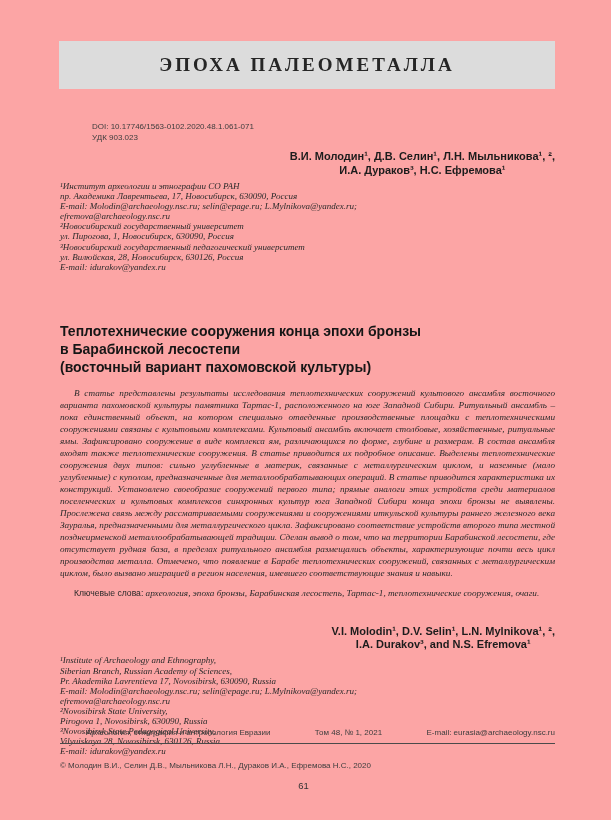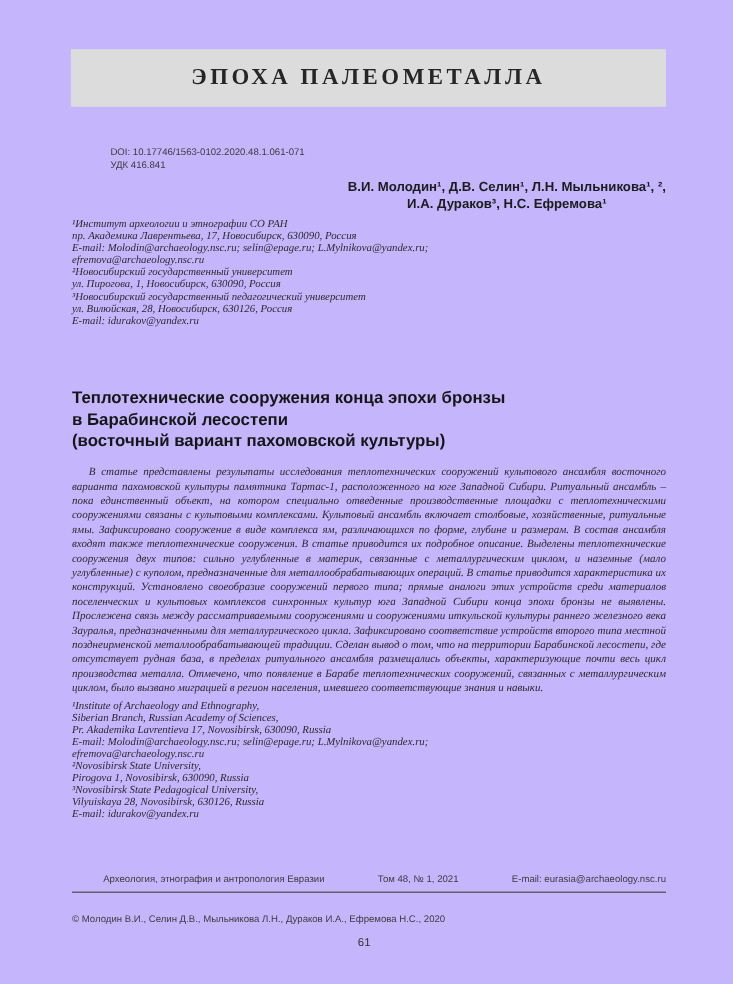--- a/index.html
+++ b/index.html
@@ -6,21 +6,21 @@
   html, body { background: #ffffff; }
   body {
     width: 611px; height: 820px;
     font-family: "Liberation Sans", sans-serif;
     color: #222222;
     position: relative;
     overflow: hidden;
   }
   .page {
     position: absolute; inset: 0;
-    background: #c4b5fd;
+    background: #fca5a5;
   }
   .band {
     margin: 41px 56px 0 59px;
     height: 48px;
     background: #dcdcdc;
     display: flex; align-items: center; justify-content: center;
   }
   .band-title {
     font-family: "Liberation Serif", serif;
     font-size: 19px;
@@ -120,21 +120,21 @@
 <body>
 
 <div class="page">
 
   <div class="band" style="background: rgb(220, 220, 220);">
     <div class="band-title">ЭПОХА ПАЛЕОМЕТАЛЛА</div>
   </div>
 
   <div class="meta">
     <div>DOI: 10.17746/1563-0102.2020.48.1.061-071</div>
-    <div>УДК 416.841</div>
+    <div>УДК 903.023</div>
   </div>
 
   <div class="authors">В.И. Молодин¹, Д.В. Селин¹, Л.Н. Мыльникова¹, ²,
 И.А. Дураков³, Н.С. Ефремова¹</div>
 
   <div class="affiliations">¹Институт археологии и этнографии СО РАН
 пр. Академика Лаврентьева, 17, Новосибирск, 630090, Россия
 E-mail: Molodin@archaeology.nsc.ru; selin@epage.ru; L.Mylnikova@yandex.ru;
 efremova@archaeology.nsc.ru
 ²Новосибирский государственный университет
@@ -142,21 +142,27 @@
 ³Новосибирский государственный педагогический университет
 ул. Вилюйская, 28, Новосибирск, 630126, Россия
 E-mail: idurakov@yandex.ru</div>
 
   <h1 class="article-title">Теплотехнические сооружения конца эпохи бронзы
 в Барабинской лесостепи
 (восточный вариант пахомовской культуры)</h1>
 
   <p class="abstract">В статье представлены результаты исследования теплотехнических сооружений культового ансамбля восточного варианта пахомовской культуры памятника Тартас-1, расположенного на юге Западной Сибири. Ритуальный ансамбль – пока единственный объект, на котором специально отведенные производственные площадки с теплотехническими сооружениями связаны с культовыми комплексами. Культовый ансамбль включает столбовые, хозяйственные, ритуальные ямы. Зафиксировано сооружение в виде комплекса ям, различающихся по форме, глубине и размерам. В состав ансамбля входят также теплотехнические сооружения. В статье приводится их подробное описание. Выделены теплотехнические сооружения двух типов: сильно углубленные в материк, связанные с металлургическим циклом, и наземные (мало углубленные) с куполом, предназначенные для металлообрабатывающих операций. В статье приводится характеристика их конструкций. Установлено своеобразие сооружений первого типа; прямые аналоги этих устройств среди материалов поселенческих и культовых комплексов синхронных культур юга Западной Сибири конца эпохи бронзы не выявлены. Прослежена связь между рассматриваемыми сооружениями и сооружениями иткульской культуры раннего железного века Зауралья, предназначенными для металлургического цикла. Зафиксировано соответствие устройств второго типа местной позднеирменской металлообрабатывающей традиции. Сделан вывод о том, что на территории Барабинской лесостепи, где отсутствует рудная база, в пределах ритуального ансамбля размещались объекты, характеризующие почти весь цикл производства металла. Отмечено, что появление в Барабе теплотехнических сооружений, связанных с металлургическим циклом, было вызвано миграцией в регион населения, имевшего соответствующие знания и навыки.</p>
 
+  <p class="keywords">
+    <span class="kw-label">Ключевые слова:</span>
+    <span class="kw-list">археология, эпоха бронзы, Барабинская лесостепь, Тартас-1, теплотехнические сооружения, очаги.</span>
+  </p>
 
+  <div class="authors authors-en">V.I. Molodin¹, D.V. Selin¹, L.N. Mylnikova¹, ²,
+I.A. Durakov³, and N.S. Efremova¹</div>
 
   <div class="affiliations">¹Institute of Archaeology and Ethnography,
 Siberian Branch, Russian Academy of Sciences,
 Pr. Akademika Lavrentieva 17, Novosibirsk, 630090, Russia
 E-mail: Molodin@archaeology.nsc.ru; selin@epage.ru; L.Mylnikova@yandex.ru;
 efremova@archaeology.nsc.ru
 ²Novosibirsk State University,
 Pirogova 1, Novosibirsk, 630090, Russia
 ³Novosibirsk State Pedagogical University,
 Vilyuiskaya 28, Novosibirsk, 630126, Russia

